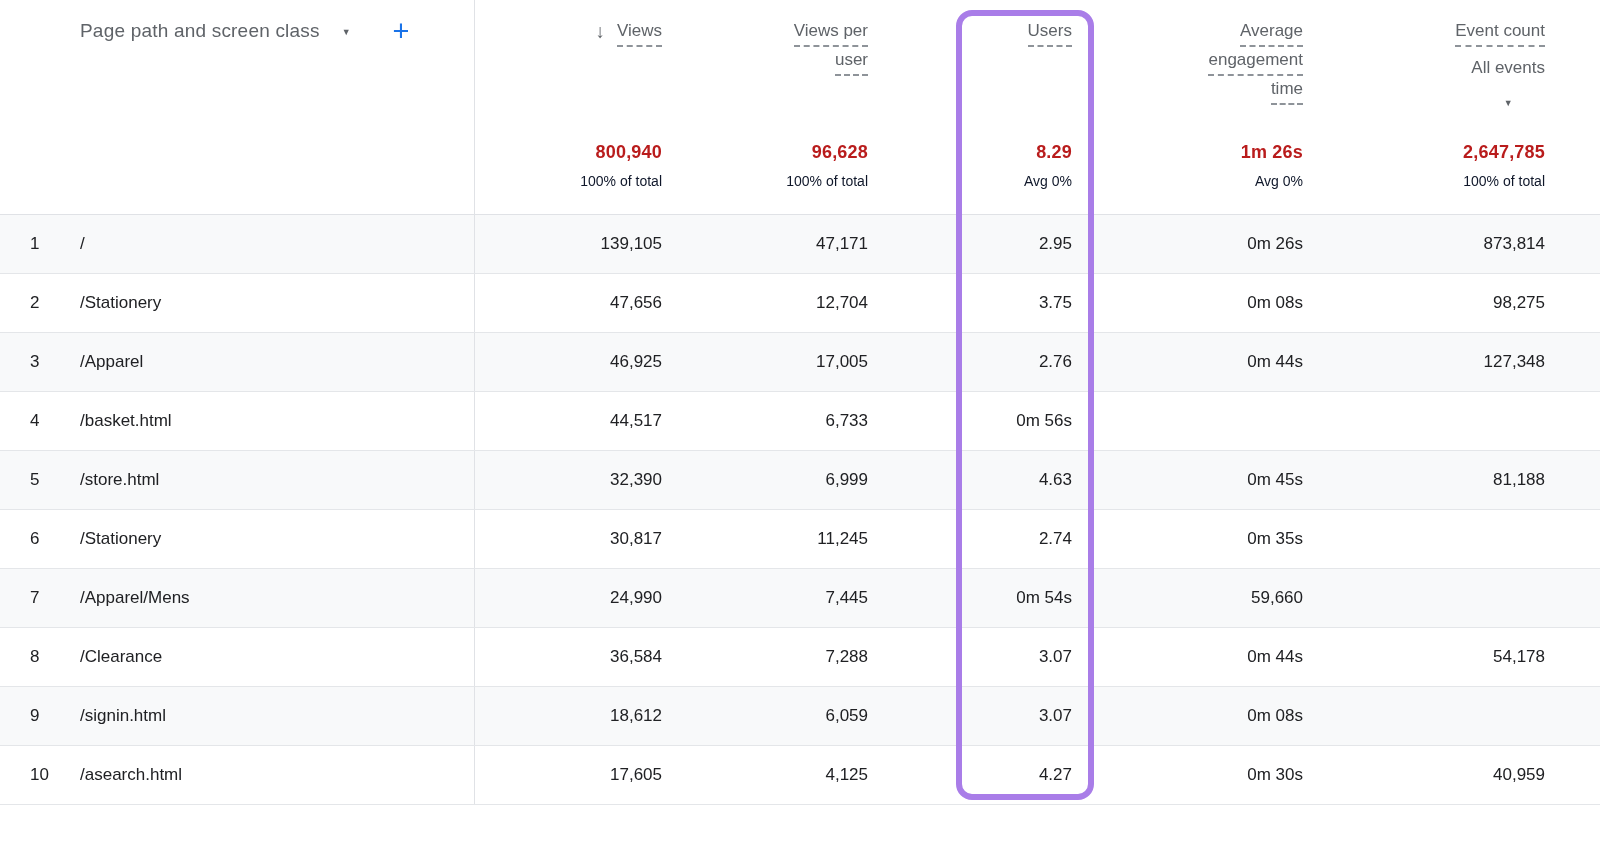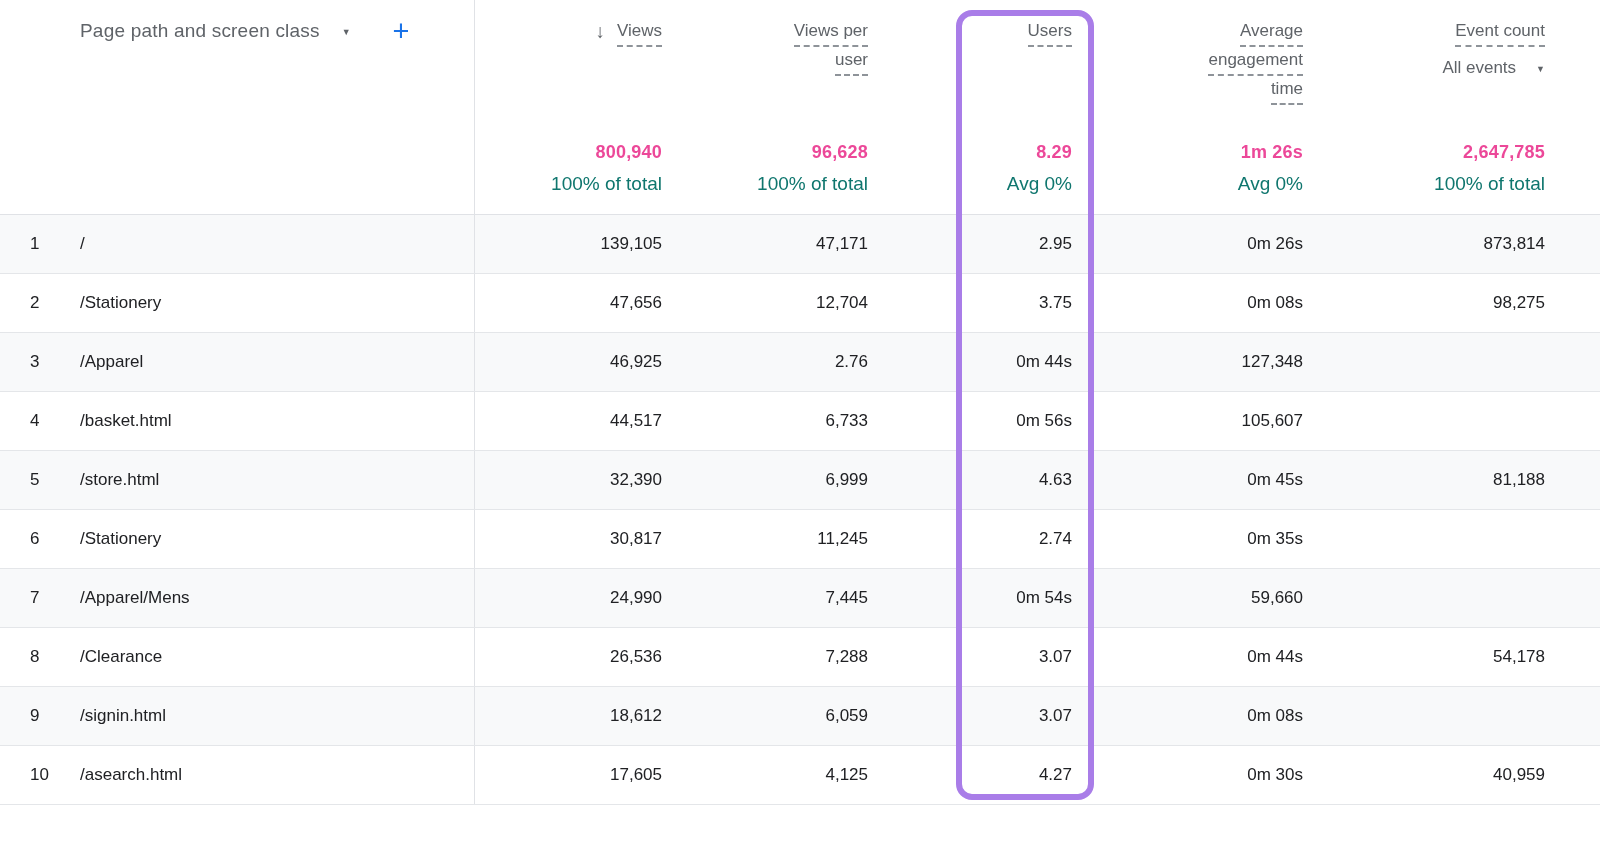--- a/index.html
+++ b/index.html
@@ -19,27 +19,27 @@
   .dim-label { font-size: 19px; color: #5f6368; letter-spacing: .2px; }
   .caret { font-size: 9px; color: #5f6368; line-height: 1; transform: translateY(1px); }
   .add-btn { color: #1a73e8; font-size: 29px; font-weight: 400; line-height: 22px; margin-left: 42px; cursor: pointer; }
 
   .mcol { display: flex; flex-direction: column; align-items: flex-end; padding-top: 21px;
           font-size: 17px; font-weight: 500; color: #5f6368; }
   .hline { display: inline-flex; align-items: center; gap: 12px; margin-bottom: 3px; cursor: pointer; }
   .dashed { border-bottom: 2px dashed #8e9399; padding-bottom: 4px; }
   .sort-arrow { font-size: 19px; color: #5f6368; font-weight: 700; transform: translateY(-2px); }
   .subselect { display: inline-flex; align-items: center; gap: 20px; margin-top: 8px;
-               font-weight: 400; color: #5f6368; cursor: pointer; }
+               font-weight: 400; color: #5f6368; cursor: pointer; flex-direction: column; }
 
   
   .totals-row { height: 80px; border-bottom: 1px solid #e0e2e6; }
   .tcell { display: flex; flex-direction: column; align-items: flex-end; justify-content: flex-start; padding-top: 7px; }
-  .tnum { font-size: 18px; font-weight: 600; color: #ec4899; letter-spacing: .2px; }
-  .tsub { font-size: 19px; color: #0f766e; margin-top: 10px; }
+  .tnum { font-size: 18px; font-weight: 600; color: #b91c1c; letter-spacing: .2px; }
+  .tsub { font-size: 14px; color: #0f172a; margin-top: 10px; }
 
   
   .row { height: 59px; border-bottom: 1px solid #e4e6e9; }
   .row.odd { background: #f8f9fa; }
   .cell { display: flex; align-items: center; justify-content: flex-end; font-size: 17px; color: #202124; }
   .dim-cell { justify-content: flex-start; padding-left: 30px; }
   .rank { width: 50px; font-size: 17px; color: #202124; }
   .path { font-size: 17px; color: #202124; }
 
   .footer-space { height: 36px; background: #ffffff; }
@@ -159,35 +159,35 @@
     <div class="cell">98,275</div>
     <div></div>
   </div>
 
   <div class="grid row odd">
     <div class="cell dim-cell dim-border">
       <span class="rank">3</span>
       <span class="path">/Apparel</span>
     </div>
     <div class="cell">46,925</div>
+    <div class="cell">17,005</div>
     <div class="cell">2.76</div>
     <div class="cell">0m 44s</div>
     <div class="cell">127,348</div>
     <div></div>
   </div>
 
   <div class="grid row">
     <div class="cell dim-cell dim-border">
       <span class="rank">4</span>
       <span class="path">/basket.html</span>
     </div>
     <div class="cell">44,517</div>
     <div class="cell">6,733</div>
     <div class="cell">0m 56s</div>
-    <div class="cell">105,607</div>
     <div></div>
   </div>
 
   <div class="grid row odd">
     <div class="cell dim-cell dim-border">
       <span class="rank">5</span>
       <span class="path">/store.html</span>
     </div>
     <div class="cell">32,390</div>
     <div class="cell">6,999</div>
@@ -219,21 +219,21 @@
     <div class="cell">0m 54s</div>
     <div class="cell">59,660</div>
     <div></div>
   </div>
 
   <div class="grid row">
     <div class="cell dim-cell dim-border">
       <span class="rank">8</span>
       <span class="path">/Clearance</span>
     </div>
-    <div class="cell">26,536</div>
+    <div class="cell">36,584</div>
     <div class="cell">7,288</div>
     <div class="cell">3.07</div>
     <div class="cell">0m 44s</div>
     <div class="cell">54,178</div>
     <div></div>
   </div>
 
   <div class="grid row odd">
     <div class="cell dim-cell dim-border">
       <span class="rank">9</span>

